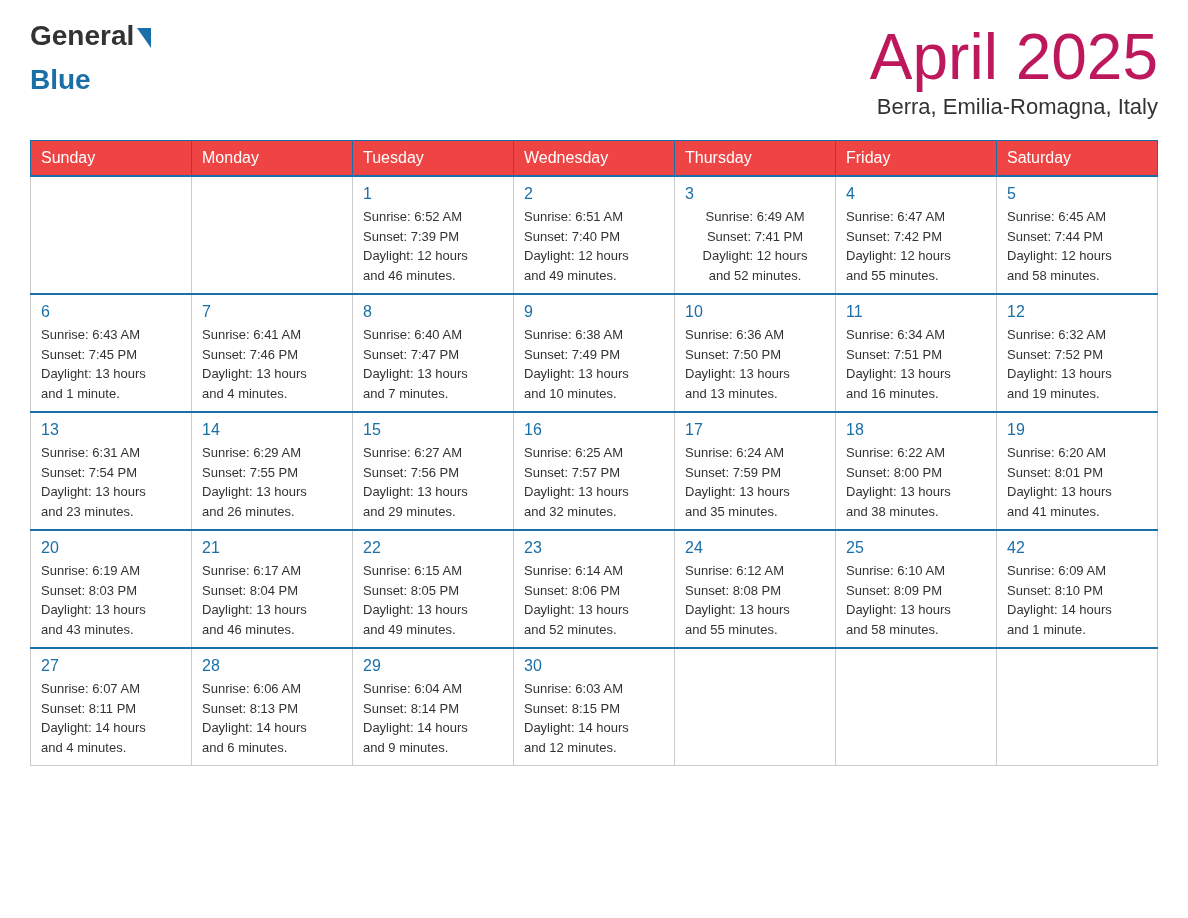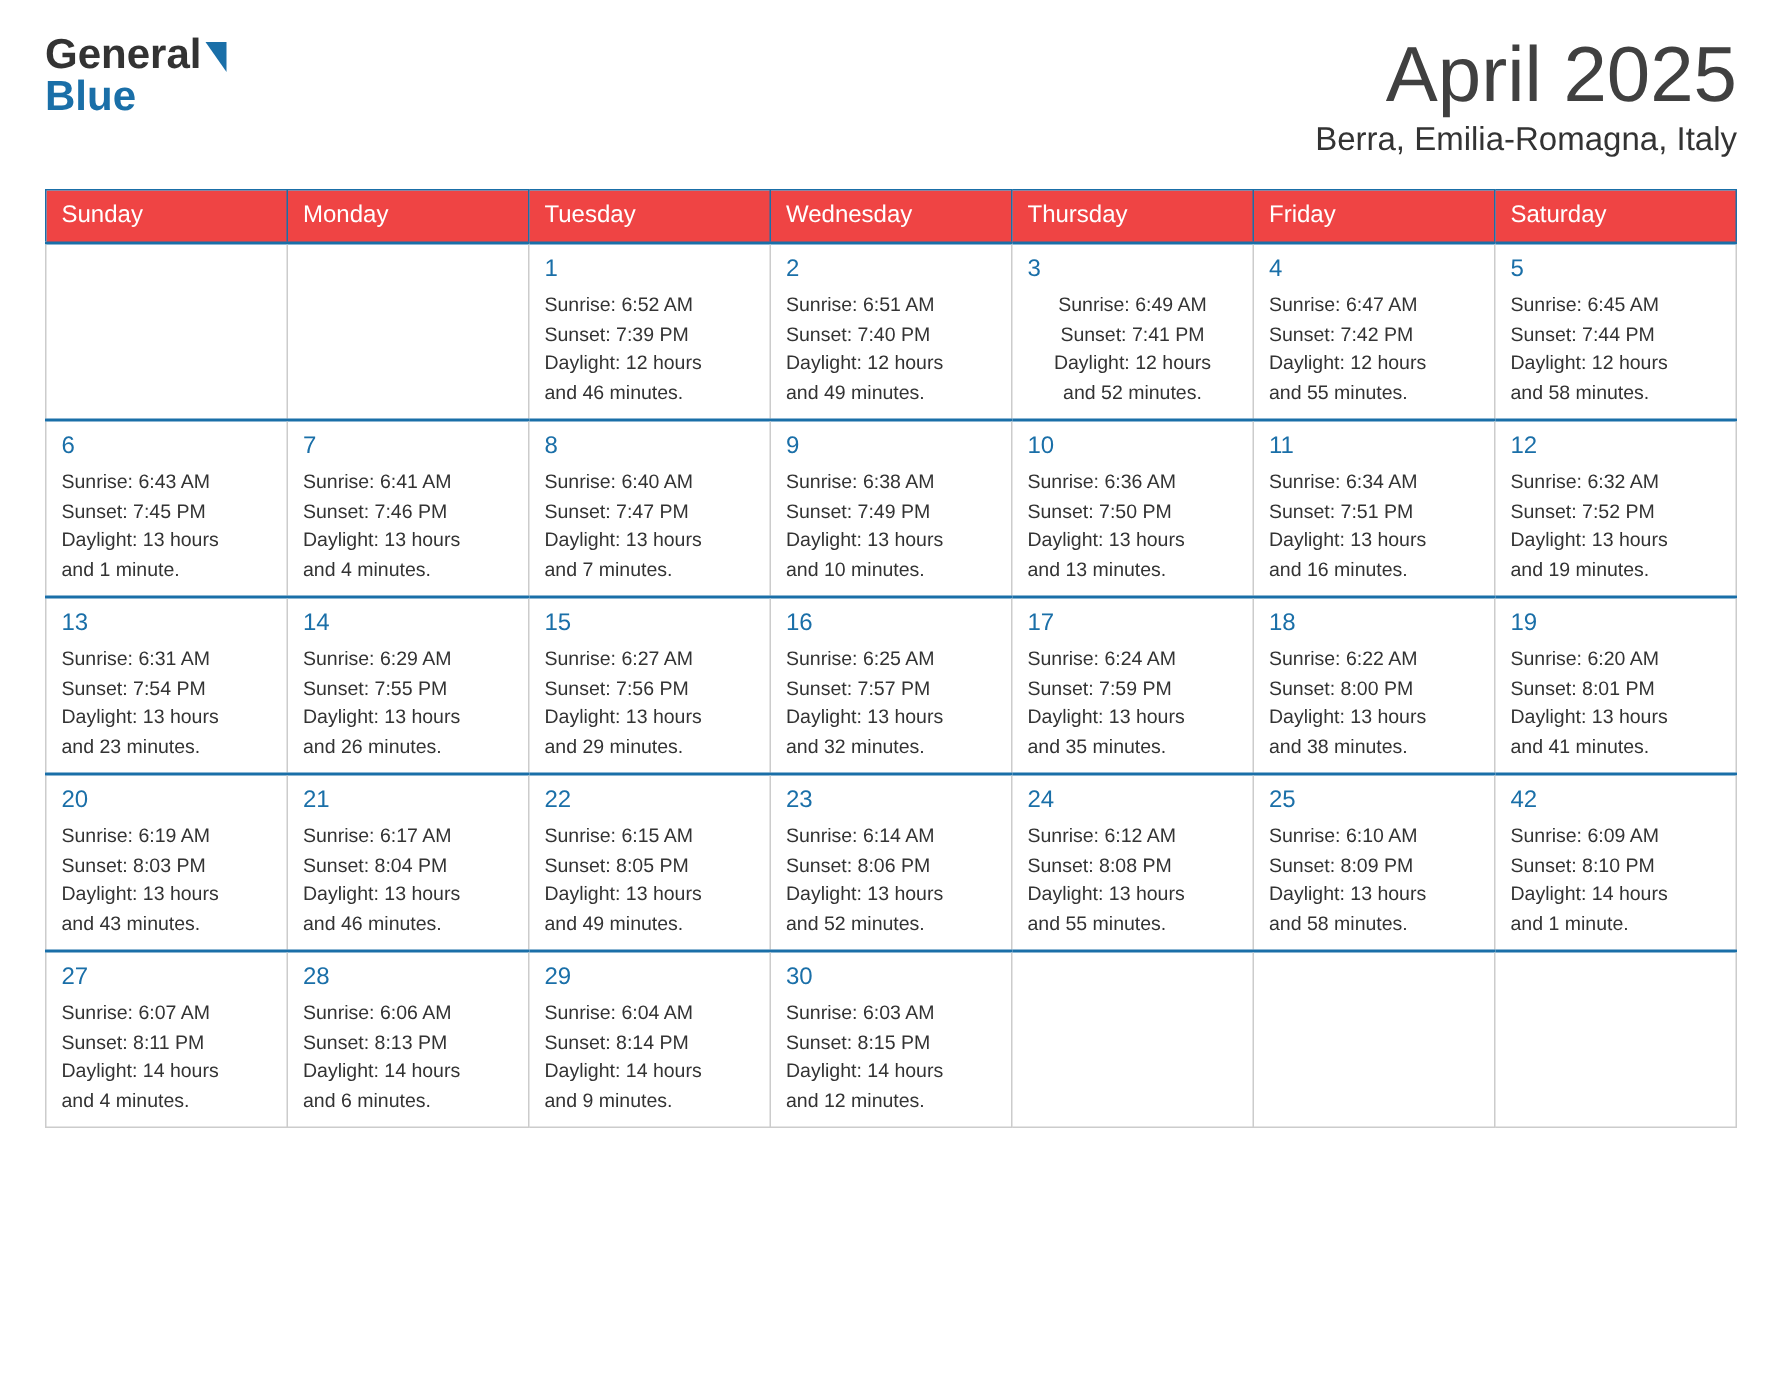--- a/index.html
+++ b/index.html
@@ -13,20 +13,21 @@
     .header {
       display: flex;
       justify-content: space-between;
       align-items: flex-start;
       margin-bottom: 20px;
     }
     .logo {
       display: flex;
       flex-direction: column;
       align-items: flex-start;
+      gap: 16px;
     }
     .logo-top {
       display: flex;
       align-items: center;
     }
     .logo-general {
       font-size: 28px;
       font-weight: bold;
       color: #333;
     }
@@ -42,23 +43,23 @@
     .logo-blue {
       font-size: 28px;
       font-weight: bold;
       color: #1a6fa8;
       margin-top: -4px;
     }
     .title-section {
       text-align: right;
     }
     .month-title {
-      font-size: 52px;
+      font-size: 64px;
       font-weight: normal;
-      color: #404040;
+      color: #be185d;
     }
     .location-title {
       font-size: 22px;
       color: #333;
       font-weight: normal;
     }
     .calendar {
       width: 100%;
       border-collapse: collapse;
     }

